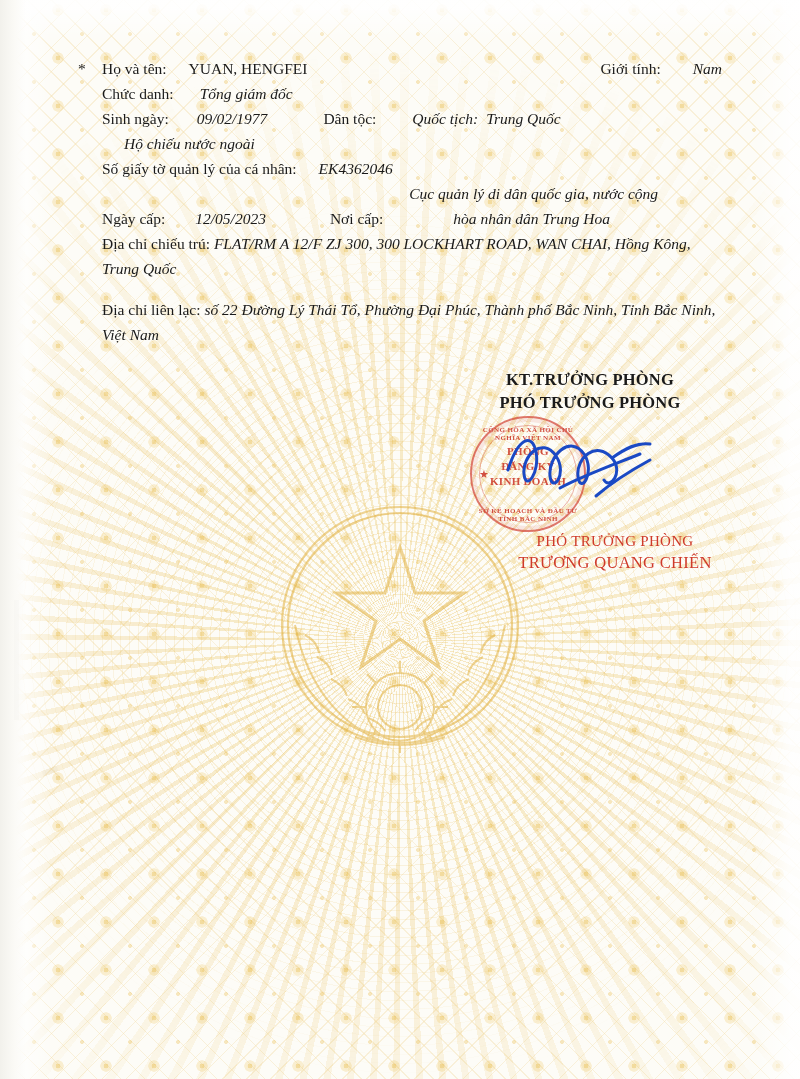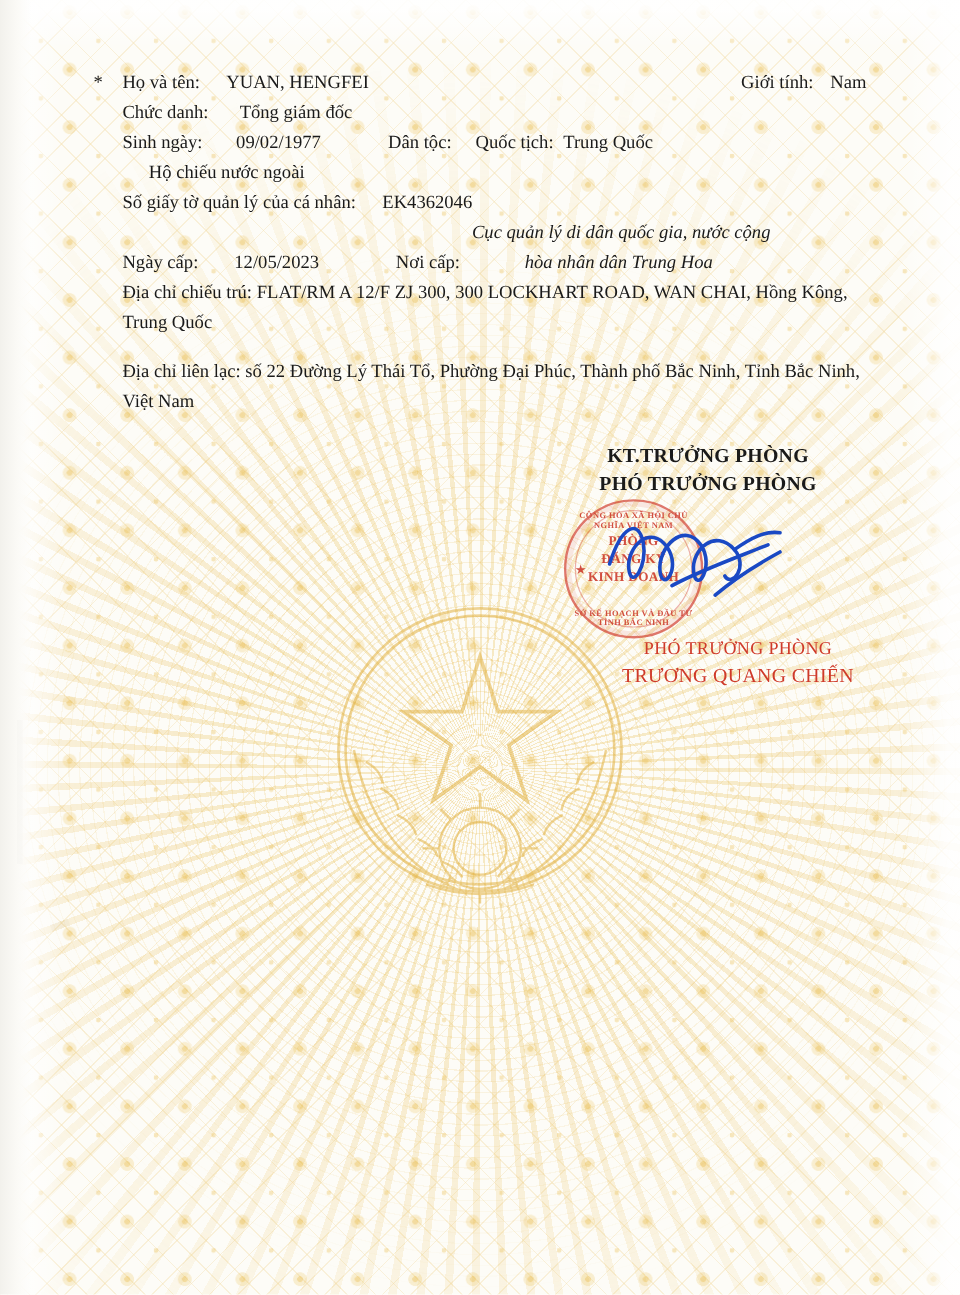--- a/index.html
+++ b/index.html
@@ -105,47 +105,47 @@
     width: 650px;
     font-size: 15.5px;
     line-height: 25px;
   }
   .row {
     display: flex;
     align-items: baseline;
     white-space: nowrap;
   }
   .lbl { font-style: normal; }
-  .val { }
+  .val { font-style: italic; }
   .star {
     display: inline-block;
     width: 24px;
     font-style: normal;
   }
   .gap-a { display: inline-block; width: 22px; }
   .right-col {
     margin-left: auto;
     display: flex;
     align-items: center;
-    gap: 14px;
+    gap: 32px;
     padding-right: 6px;
   }
   .indent { padding-left: 24px; }
   .wrapline {
     padding-left: 24px;
     white-space: normal;
     line-height: 25px;
   }
   .inline-lbl { font-style: normal; }
 
   
   .c-chucdanh-val { margin-left: 26px; }
   .c-sinhngay-val { margin-left: 28px; }
   .c-dantoc { margin-left: 56px; }
-  .c-quoctich { margin-left: 20px; }
+  .c-quoctich { margin-left: 36px; }
   .c-loaigiay-val { margin-left: 14px; }
   .c-sogiay-val { margin-left: 8px; }
   .c-ngaycap-val { margin-left: 30px; }
   .c-noicap { margin-left: 64px; }
   .noicap-wrap {
     display: inline-block;
     vertical-align: top;
     white-space: normal;
     width: 330px;
     font-style: italic;
@@ -319,21 +319,21 @@
 
     <div class="row indent">
       <span class="lbl">Số giấy tờ quản lý của cá nhân:</span>
       <span class="val c-sogiay-val" style="margin-left:22px">EK4362046</span>
     </div>
 
     <div class="row indent" style="align-items:flex-end">
       <span class="lbl">Ngày cấp:</span>
       <span class="val c-ngaycap-val">12/05/2023</span>
       <span class="lbl c-noicap">Nơi cấp:</span>
-      <span class="noicap-wrap" style="margin-left:10px">
+      <span class="noicap-wrap" style="margin-left:26px">
         <span>Cục quản lý di dân quốc gia, nước cộng</span>
         <span class="noicap-line2">hòa nhân dân Trung Hoa</span>
       </span>
     </div>
 
     <div class="wrapline">
       <span class="inline-lbl">Địa chỉ chiếu trú:</span>
       <span class="val">FLAT/RM A 12/F ZJ 300, 300 LOCKHART ROAD, WAN CHAI, Hồng Kông, Trung Quốc</span>
     </div>
 

